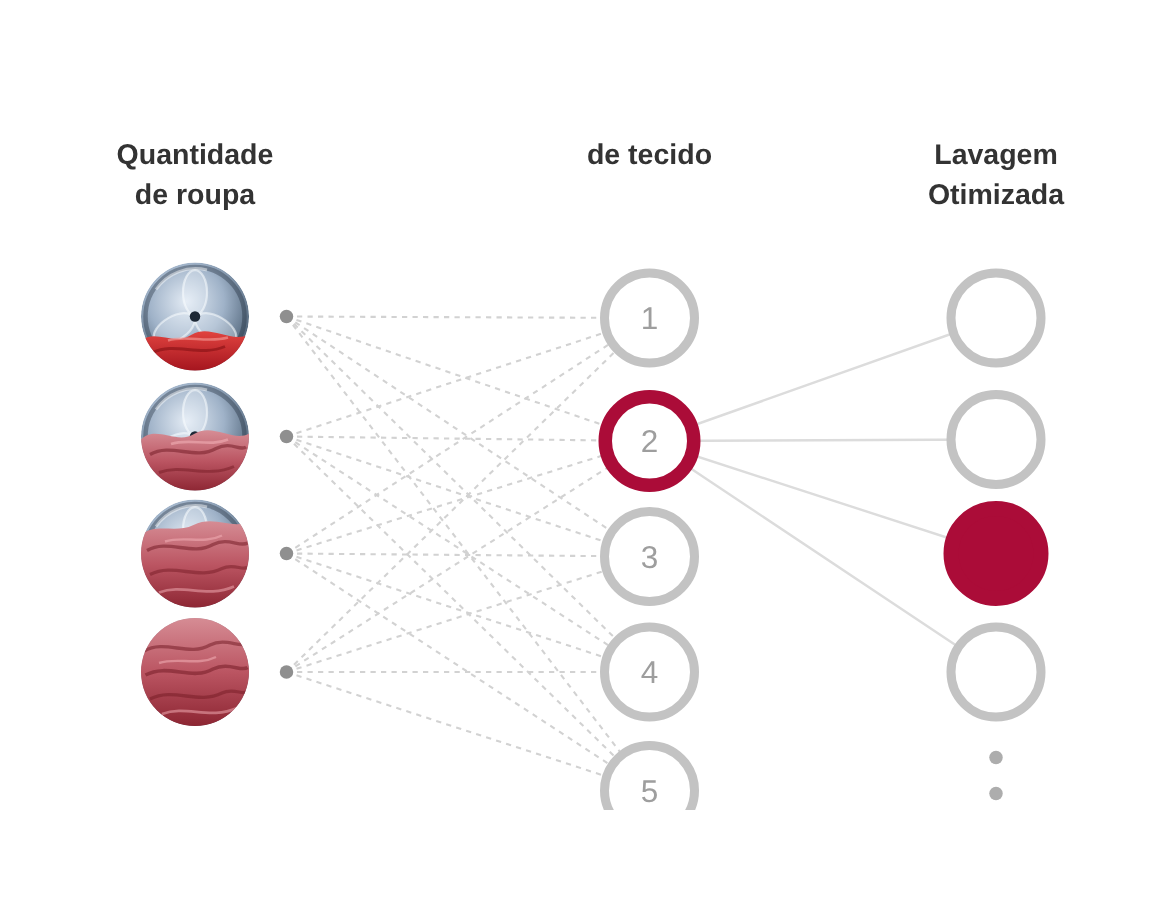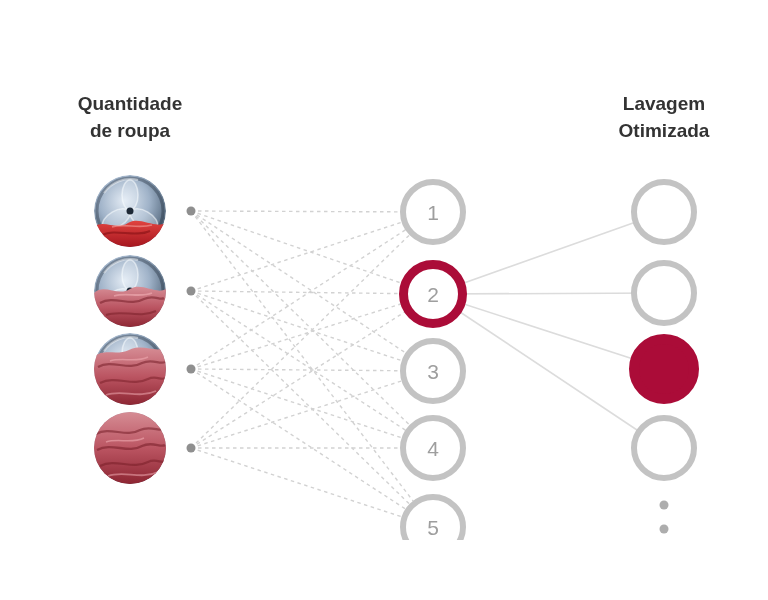--- a/index.html
+++ b/index.html
@@ -33,20 +33,21 @@
 </head>
 <body>
 
 <div class="canvas">
 
   <div class="col-header" id="hdr-inputs">
     <span class="line">Quantidade</span>
     <span class="line">de roupa</span>
   </div>
   <div class="col-header" id="hdr-hidden">
+    <span class="line">de tecido</span>
   </div>
   <div class="col-header" id="hdr-outputs">
     <span class="line">Lavagem</span>
     <span class="line">Otimizada</span>
   </div>
 
   <svg width="768" height="600" viewBox="0 0 768 600">
     <defs>
       <clipPath id="clipR36">
           <circle cx="0" cy="0" r="36"></circle>

